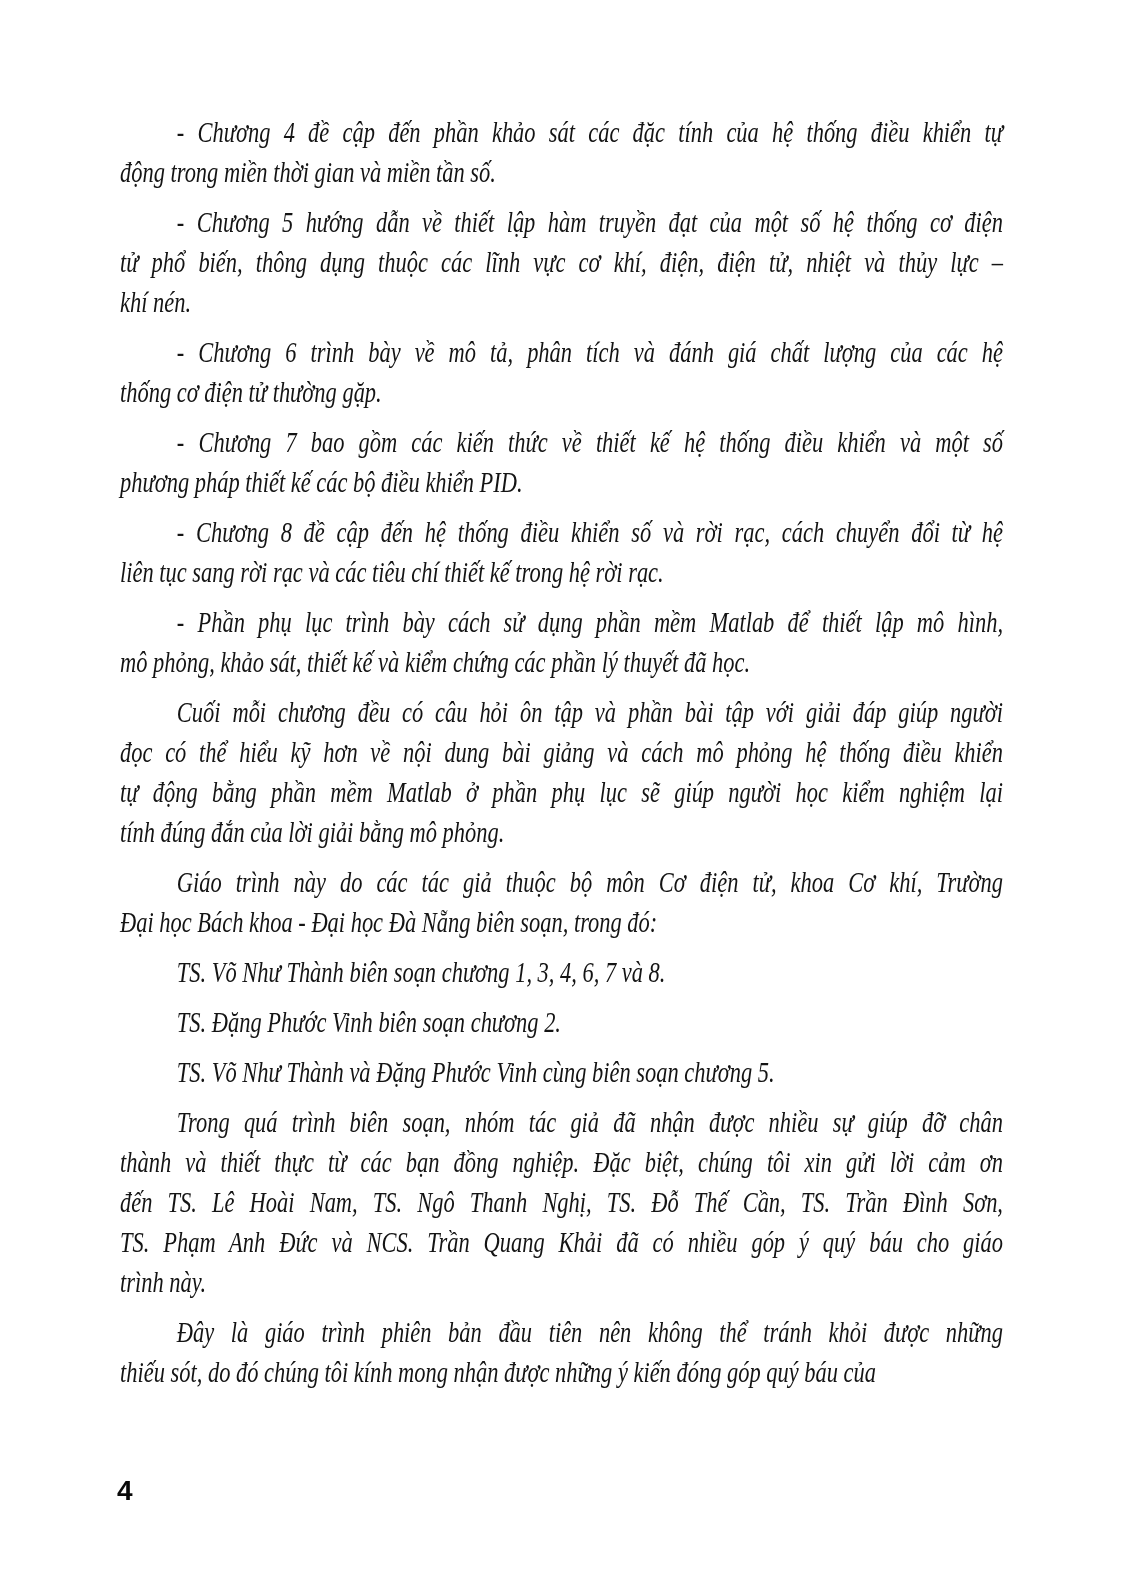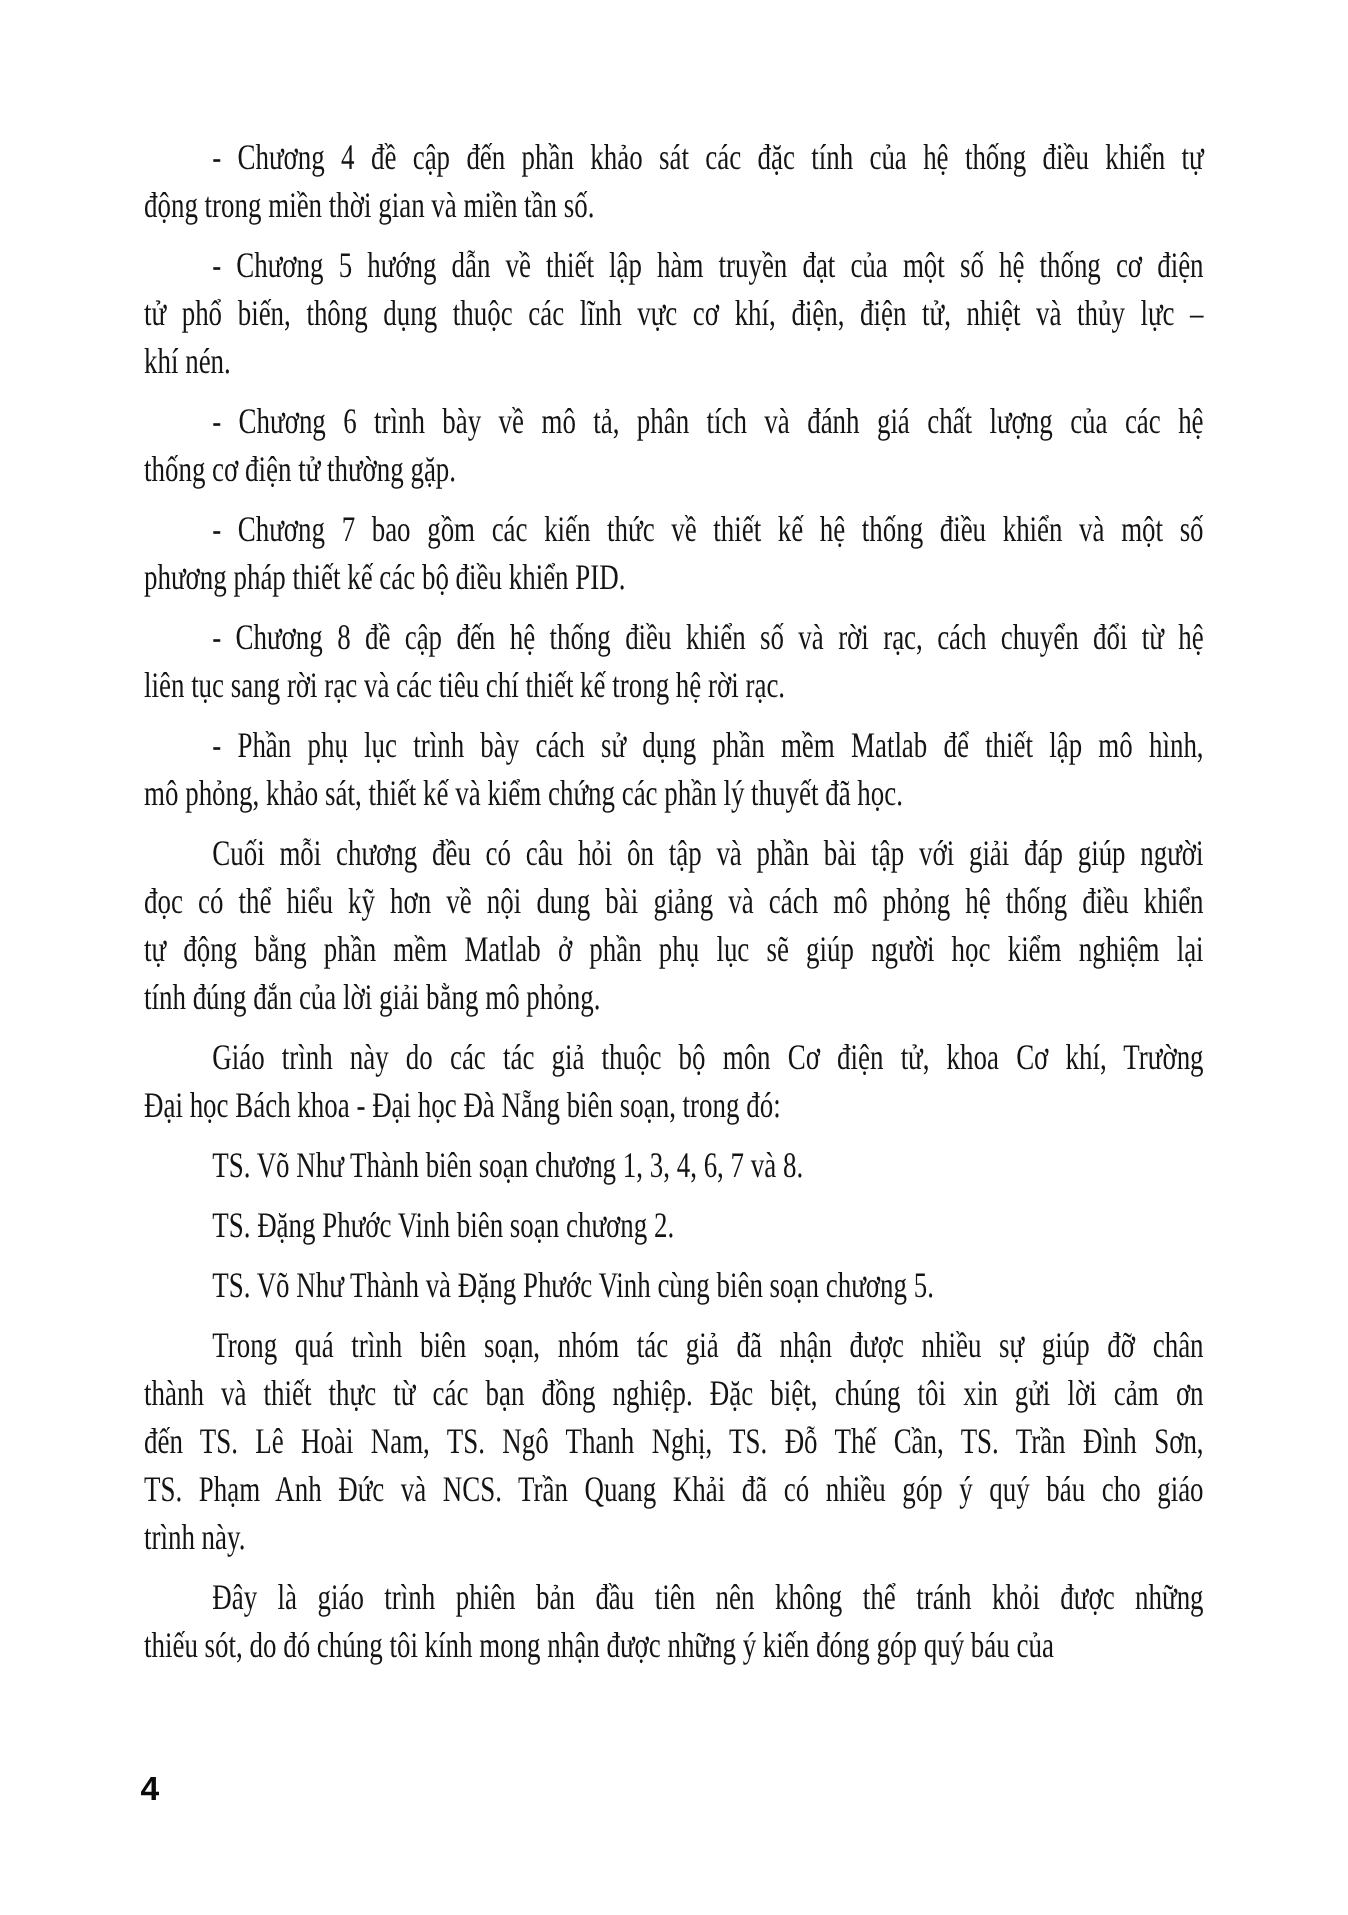--- a/index.html
+++ b/index.html
@@ -14,20 +14,21 @@
     height: 1596px;
     background: #ffffff;
     color: #141414;
     font-family: "Liberation Serif", "DejaVu Serif", serif;
   }
   .content {
     position: absolute;
     left: 120px;
     top: 112px;
     width: 883px;
+    font-style: italic;
   }
   .para {
     width: 1180px;
     transform: scaleX(0.7483);
     transform-origin: 0 0;
     margin: 0 0 10px 0;
     font-size: 30px;
     line-height: 40px;
   }
   .line {

